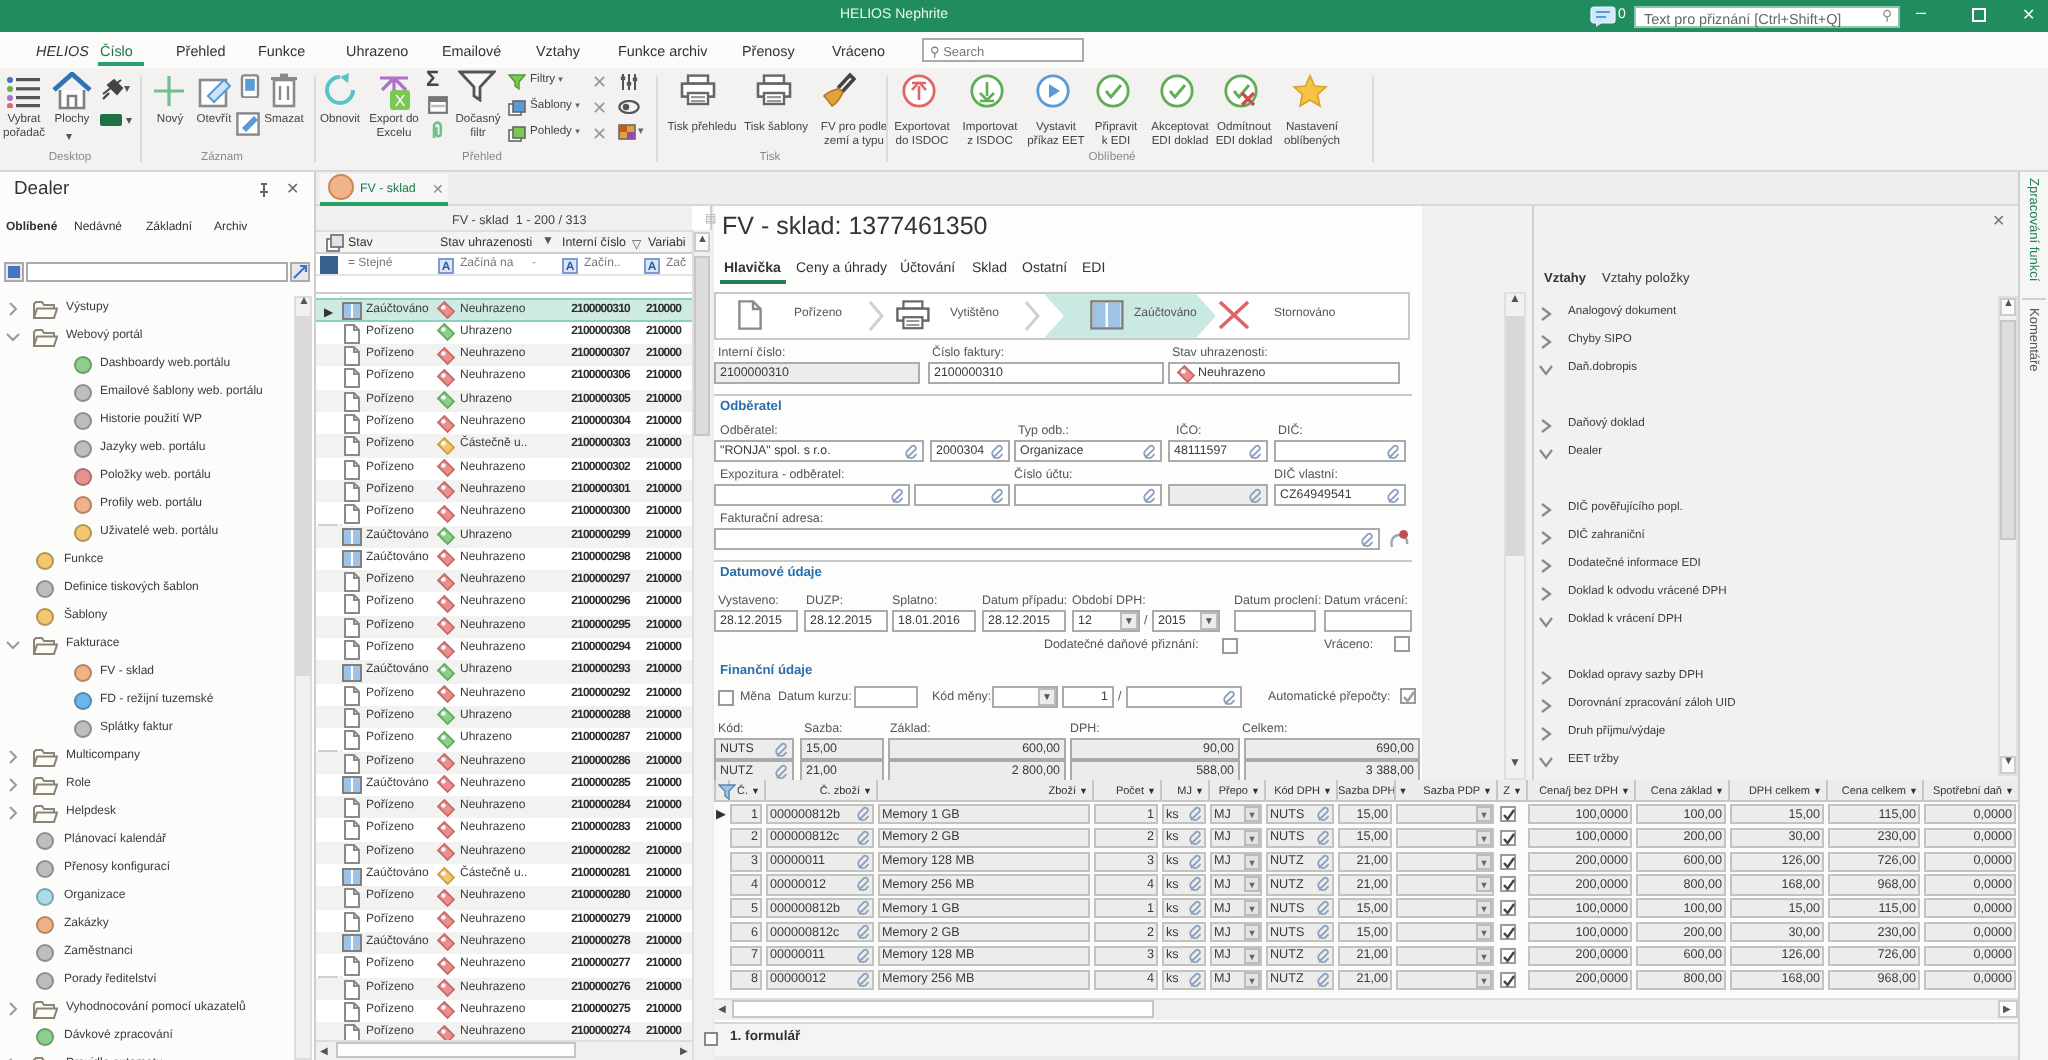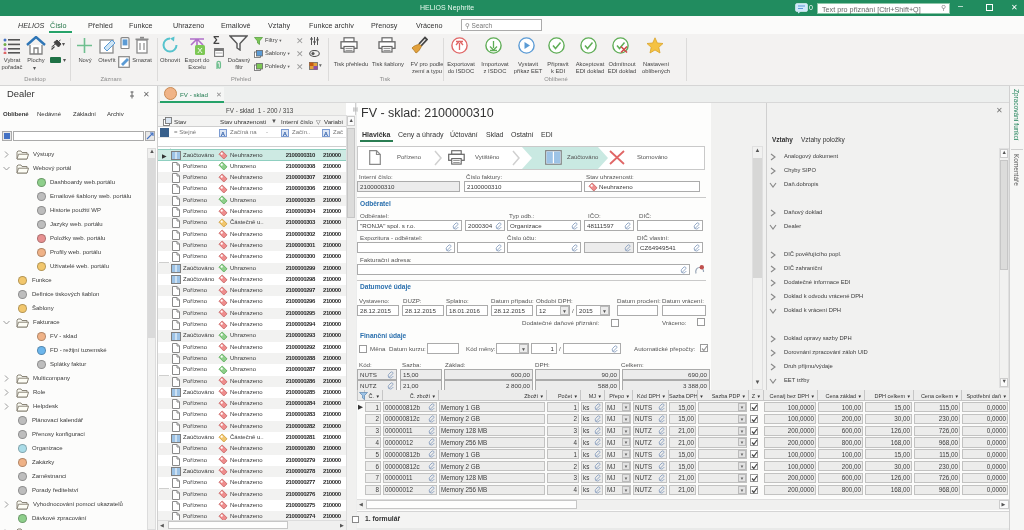--- a/index.html
+++ b/index.html
@@ -918,21 +918,21 @@
 <div class="ab" style="left:346px;top:115px;width:10px;height:415px;background:#f0f0ef;border-left:1px solid #ddd;"></div>
 <div class="ab" style="left:347px;top:116px;width:8px;height:10px;background:#fbfbfb;border:1px solid #ccc;"></div>
 <div class="tx" style="left:348.5px;top:117px;font-size:5.5px;color:#555;">▲</div>
 <div class="ab" style="left:347px;top:128px;width:8px;height:90px;background:#dcdcdb;border:1px solid #c6c6c6;"></div>
 <div class="ab" style="left:158px;top:520px;width:188px;height:10px;background:#f0f0ef;border-top:1px solid #ddd;"></div>
 <div class="tx" style="left:160px;top:522px;font-size:5px;color:#555;">◀</div>
 <div class="ab" style="left:168px;top:521px;width:120px;height:8px;background:#fdfdfd;border:1px solid #c6c6c6;"></div>
 <div class="tx" style="left:340px;top:522px;font-size:5px;color:#555;">▶</div>
 <div class="ab" style="left:357px;top:103px;width:652px;height:427px;background:#fdfdfc;"></div>
 <div class="tx" style="left:352.5px;top:105px;font-size:6px;color:#b5b5b5;">▤</div>
-<div class="tx" style="left:361px;top:106px;font-size:12.5px;color:#333;">FV - sklad: 2100000310</div>
+<div class="tx" style="left:361px;top:106px;font-size:12.5px;color:#333;">FV - sklad: 1377461350</div>
 <div class="tx" style="left:362px;top:131px;font-size:7px;font-weight:bold;color:#333;">Hlavička</div>
 <div class="tx" style="left:398px;top:131px;font-size:7px;font-weight:normal;color:#333;">Ceny a úhrady</div>
 <div class="tx" style="left:450px;top:131px;font-size:7px;font-weight:normal;color:#333;">Účtování</div>
 <div class="tx" style="left:486px;top:131px;font-size:7px;font-weight:normal;color:#333;">Sklad</div>
 <div class="tx" style="left:511px;top:131px;font-size:7px;font-weight:normal;color:#333;">Ostatní</div>
 <div class="tx" style="left:541px;top:131px;font-size:7px;font-weight:normal;color:#333;">EDI</div>
 <div class="ab" style="left:360px;top:140px;width:33px;height:2px;background:#2a7d52;"></div>
 <div class="ab" style="left:357px;top:146px;width:348px;height:24px;background:#fff;border:1px solid #c9c9c9;"></div>
 <svg class="ab" style="left:522px;top:147px;" width="90" height="22" viewBox="0 0 90 22">
     <path d="M0 0 L76 0 L86 11 L76 22 L0 22 L10 11 Z" fill="#c9e9e2"></path>

